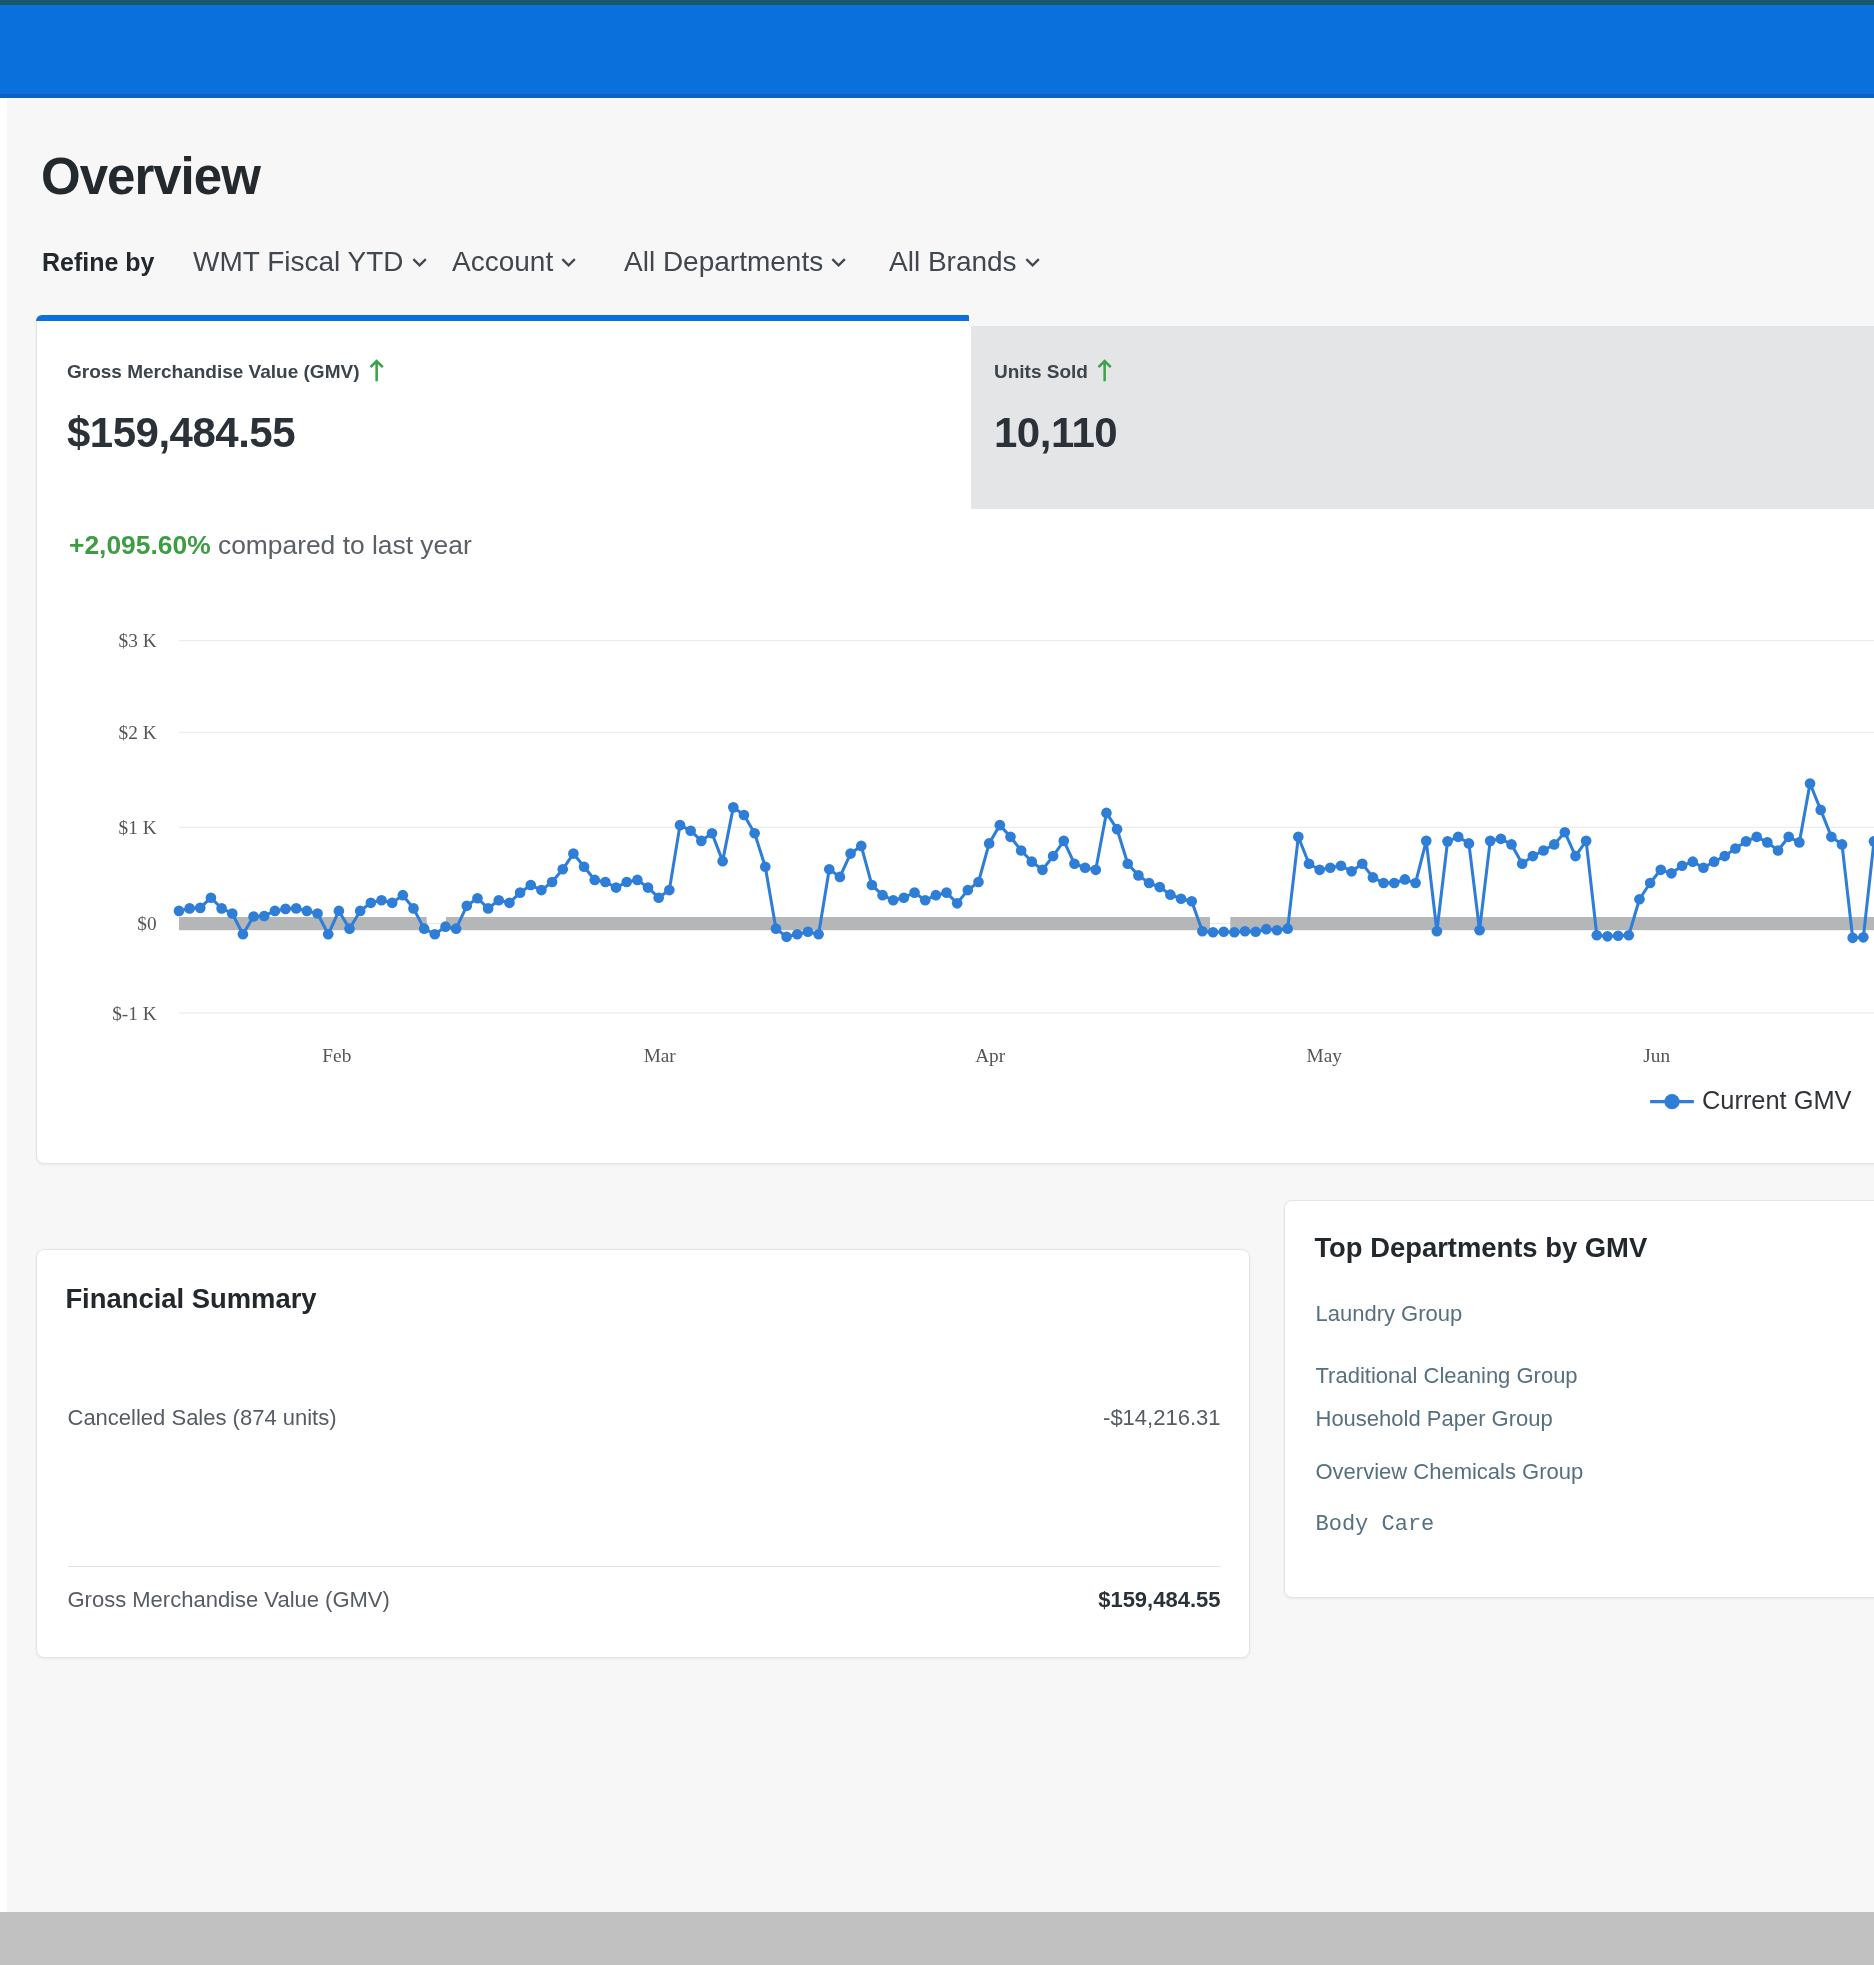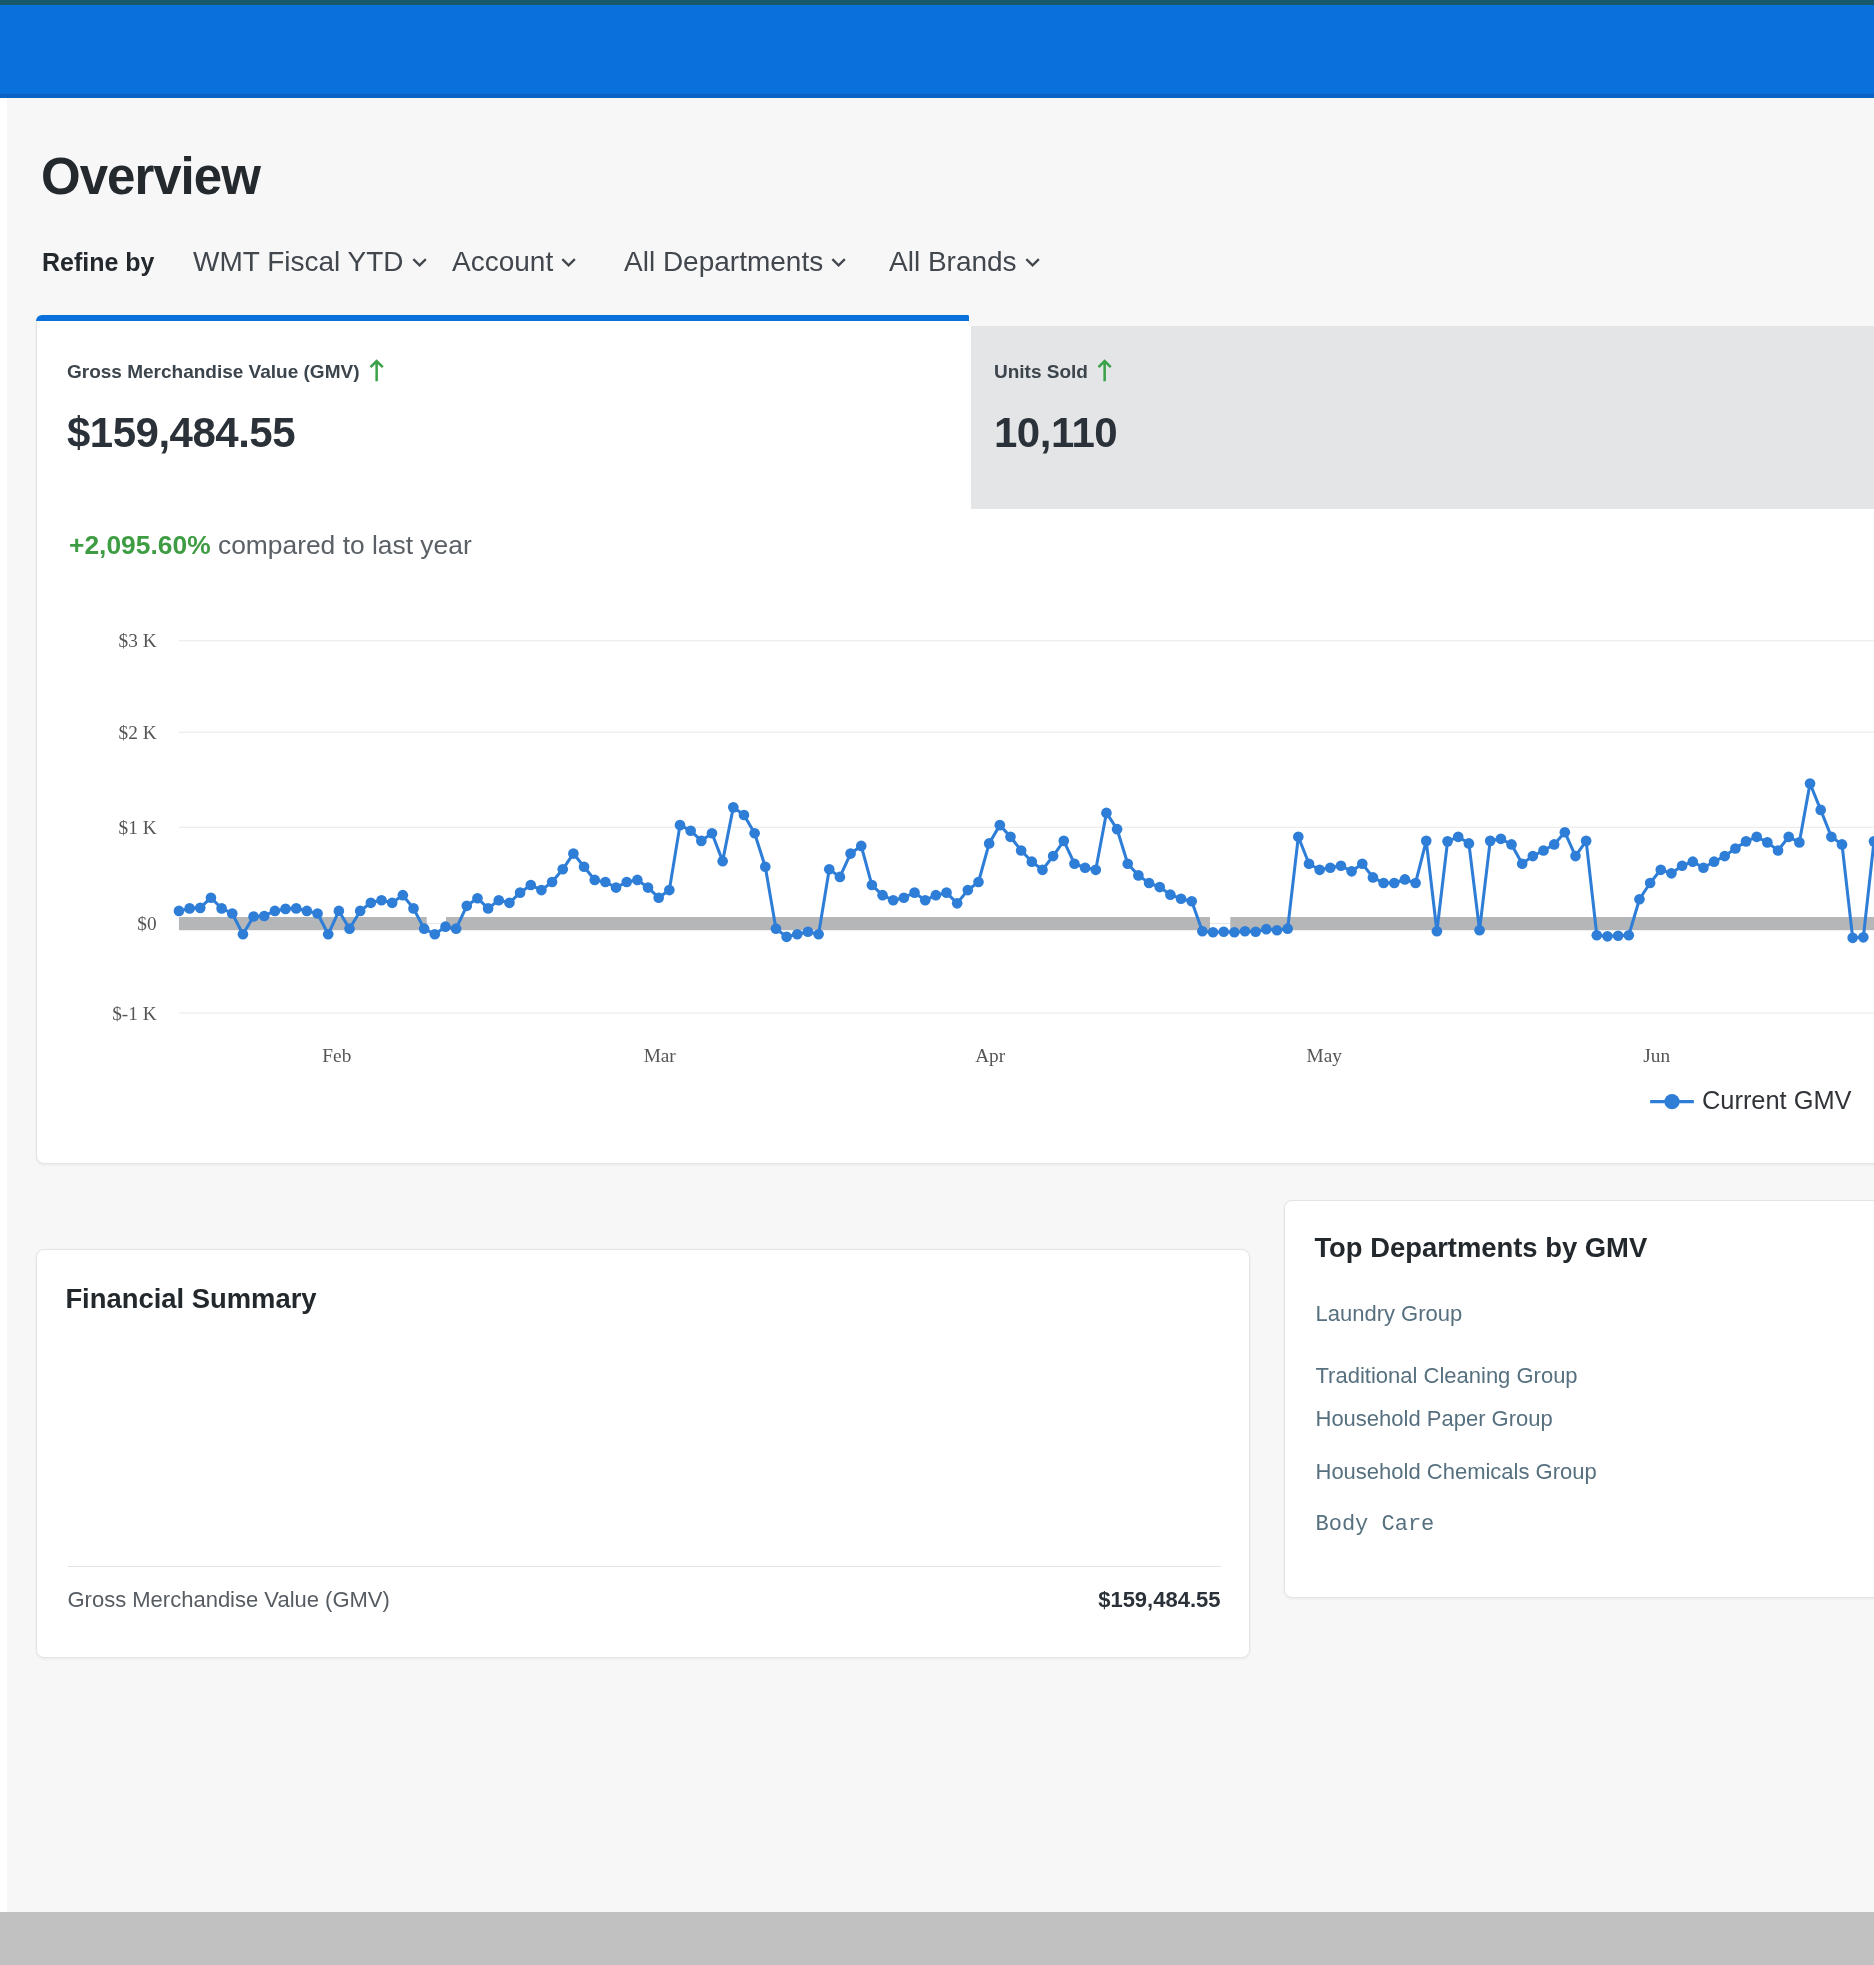--- a/index.html
+++ b/index.html
@@ -274,25 +274,26 @@
 </svg>
 <div class="abs" id="legend">
   <svg width="44" height="17.3" viewBox="0 0 86 34" style="position:absolute;left:0;top:7.1px;">
       <line x1="0" y1="17" x2="86" y2="17" stroke="#2e7ed8" stroke-width="6"></line>
       <circle cx="43" cy="17" r="15" fill="#2e7ed8"></circle>
     </svg>
   <span style="position:absolute;left:52px;top:0;font-size:25.4px;color:#303338;">Current GMV</span>
 </div>
 <div class="abs" id="fincard">
   <h3>Financial Summary</h3>
+  <div class="frow" id="fr2">Cancelled Sales (874 units)<span class="val">-$14,216.31</span></div>
   <div id="findiv"></div>
   <div class="frow" id="fr4">Gross Merchandise Value (GMV)<span class="val">$159,484.55</span></div>
 </div>
 <div class="abs" id="depcard">
   <h3>Top Departments by GMV</h3>
   <div class="dep" style="top:100px;">Laundry Group</div>
   <div class="dep" style="top:162px;">Traditional Cleaning Group</div>
   <div class="dep" style="top:205px;">Household Paper Group</div>
-  <div class="dep" style="top:258px;">Household Chemicals Group</div>
+  <div class="dep" style="top:258px;">Overview Chemicals Group</div>
   <div class="dep" style="top:311px;font-family:Liberation Mono, monospace;">Body Care</div>
 </div>
 <div class="abs" id="footer"></div>
 
 
 </body></html>

